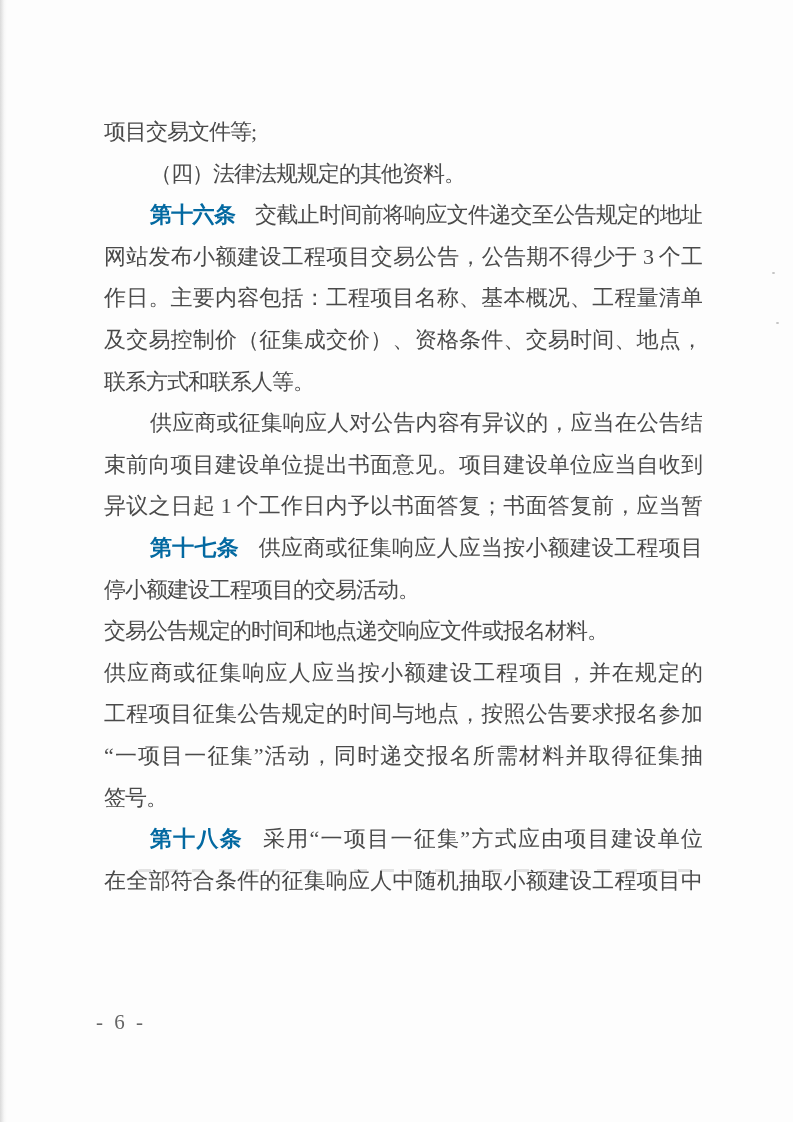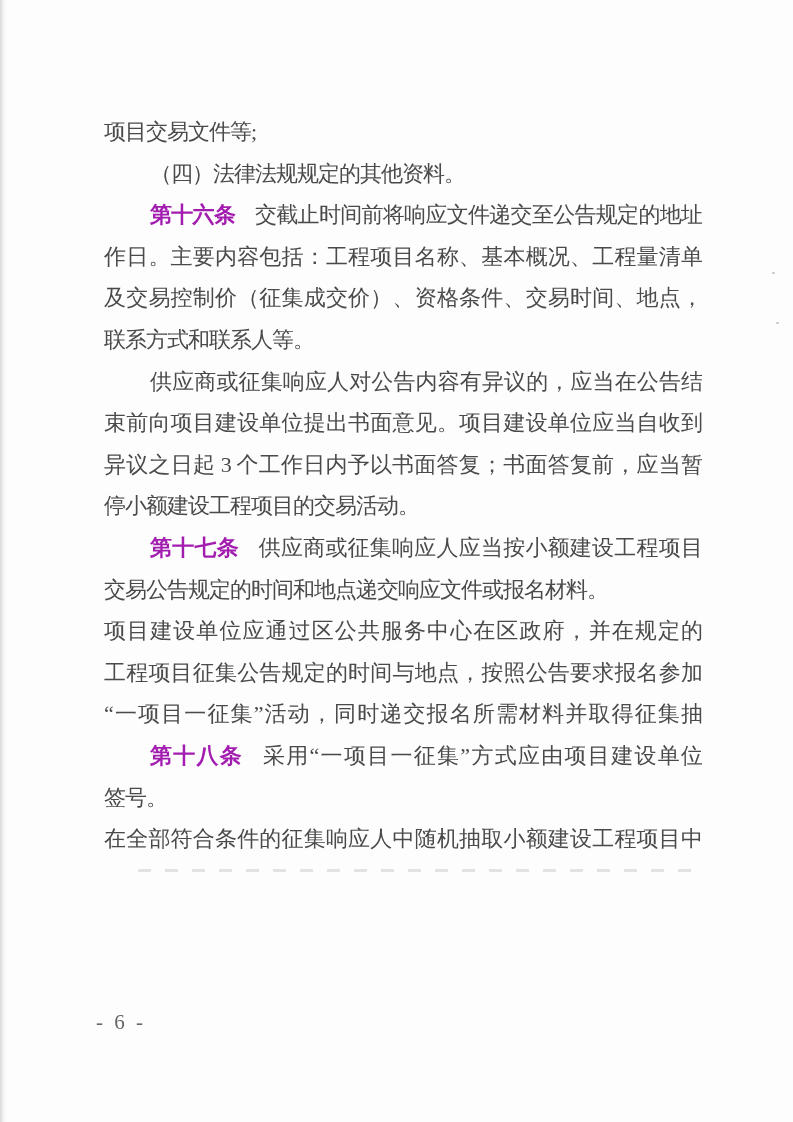--- a/index.html
+++ b/index.html
@@ -50,21 +50,21 @@
     overflow: hidden;
   }
   .line.justify {
     text-align: justify;
     text-align-last: justify;
   }
   .line.indent { text-indent: 46px; }
   .head {
     font-family: "Liberation Sans", "DejaVu Sans", sans-serif;
     font-weight: 700;
-    color: #a21caf;
+    color: #0369a1;
     margin-right: 0.9em;
   }
   .page-number {
     position: absolute;
     left: 96px; top: 1007px;
     height: 30px; line-height: 30px;
     font-size: 21px;
     letter-spacing: 3px;
     color: #666666;
     font-family: "Liberation Serif", "DejaVu Serif", serif;
@@ -76,31 +76,32 @@
 <div class="page">
   <div class="scan-edge"></div>
   <div class="scan-smudge"></div>
   <div class="speck s1"></div>
   <div class="speck s2"></div>
 
   <div class="doc-body" id="doc-body">
       <div class="line"><span>项目交易文件等;</span></div>
       <div class="line indent"><span>（四）法律法规规定的其他资料。</span></div>
       <div class="line indent justify"><span class="head">第十六条</span><span>交截止时间前将响应文件递交至公告规定的地址</span></div>
+      <div class="line justify"><span>网站发布小额建设工程项目交易公告，公告期不得少于 3 个工</span></div>
       <div class="line justify"><span>作日。主要内容包括：工程项目名称、基本概况、工程量清单</span></div>
       <div class="line justify"><span>及交易控制价（征集成交价）、资格条件、交易时间、地点，</span></div>
       <div class="line"><span>联系方式和联系人等。</span></div>
       <div class="line indent justify"><span>供应商或征集响应人对公告内容有异议的，应当在公告结</span></div>
       <div class="line justify"><span>束前向项目建设单位提出书面意见。项目建设单位应当自收到</span></div>
-      <div class="line justify"><span>异议之日起 3 个工作日内予以书面答复；书面答复前，应当暂</span></div>
+      <div class="line justify"><span>异议之日起 1 个工作日内予以书面答复；书面答复前，应当暂</span></div>
+      <div class="line indent justify"><span class="head">第十七条</span><span>供应商或征集响应人应当按小额建设工程项目</span></div>
       <div class="line"><span>停小额建设工程项目的交易活动。</span></div>
-      <div class="line indent justify"><span class="head">第十七条</span><span>供应商或征集响应人应当按小额建设工程项目</span></div>
       <div class="line"><span>交易公告规定的时间和地点递交响应文件或报名材料。</span></div>
-      <div class="line justify"><span>项目建设单位应通过区公共服务中心在区政府，并在规定的</span></div>
+      <div class="line justify"><span>供应商或征集响应人应当按小额建设工程项目，并在规定的</span></div>
       <div class="line justify"><span>工程项目征集公告规定的时间与地点，按照公告要求报名参加</span></div>
       <div class="line justify"><span>“一项目一征集”活动，同时递交报名所需材料并取得征集抽</span></div>
+      <div class="line"><span>签号。</span></div>
       <div class="line indent justify"><span class="head">第十八条</span><span>采用“一项目一征集”方式应由项目建设单位</span></div>
-      <div class="line"><span>签号。</span></div>
       <div class="line justify"><span>在全部符合条件的征集响应人中随机抽取小额建设工程项目中</span></div>
     </div>
 
   <div class="page-number">- 6 -</div>
 </div>
 
 </body></html>

